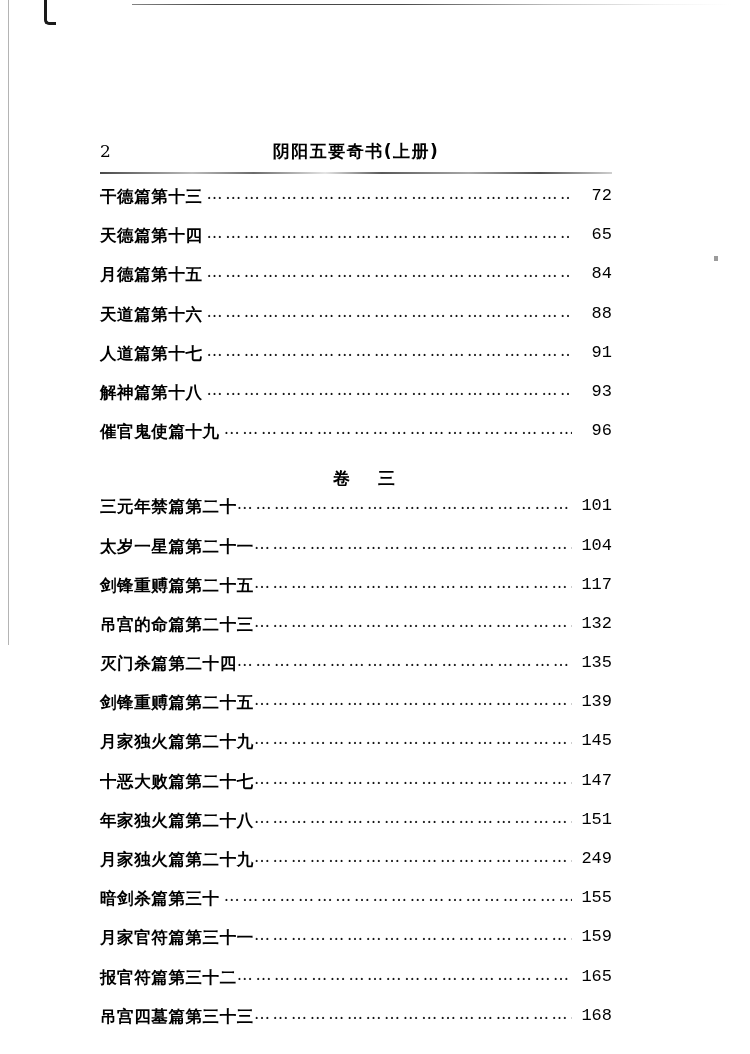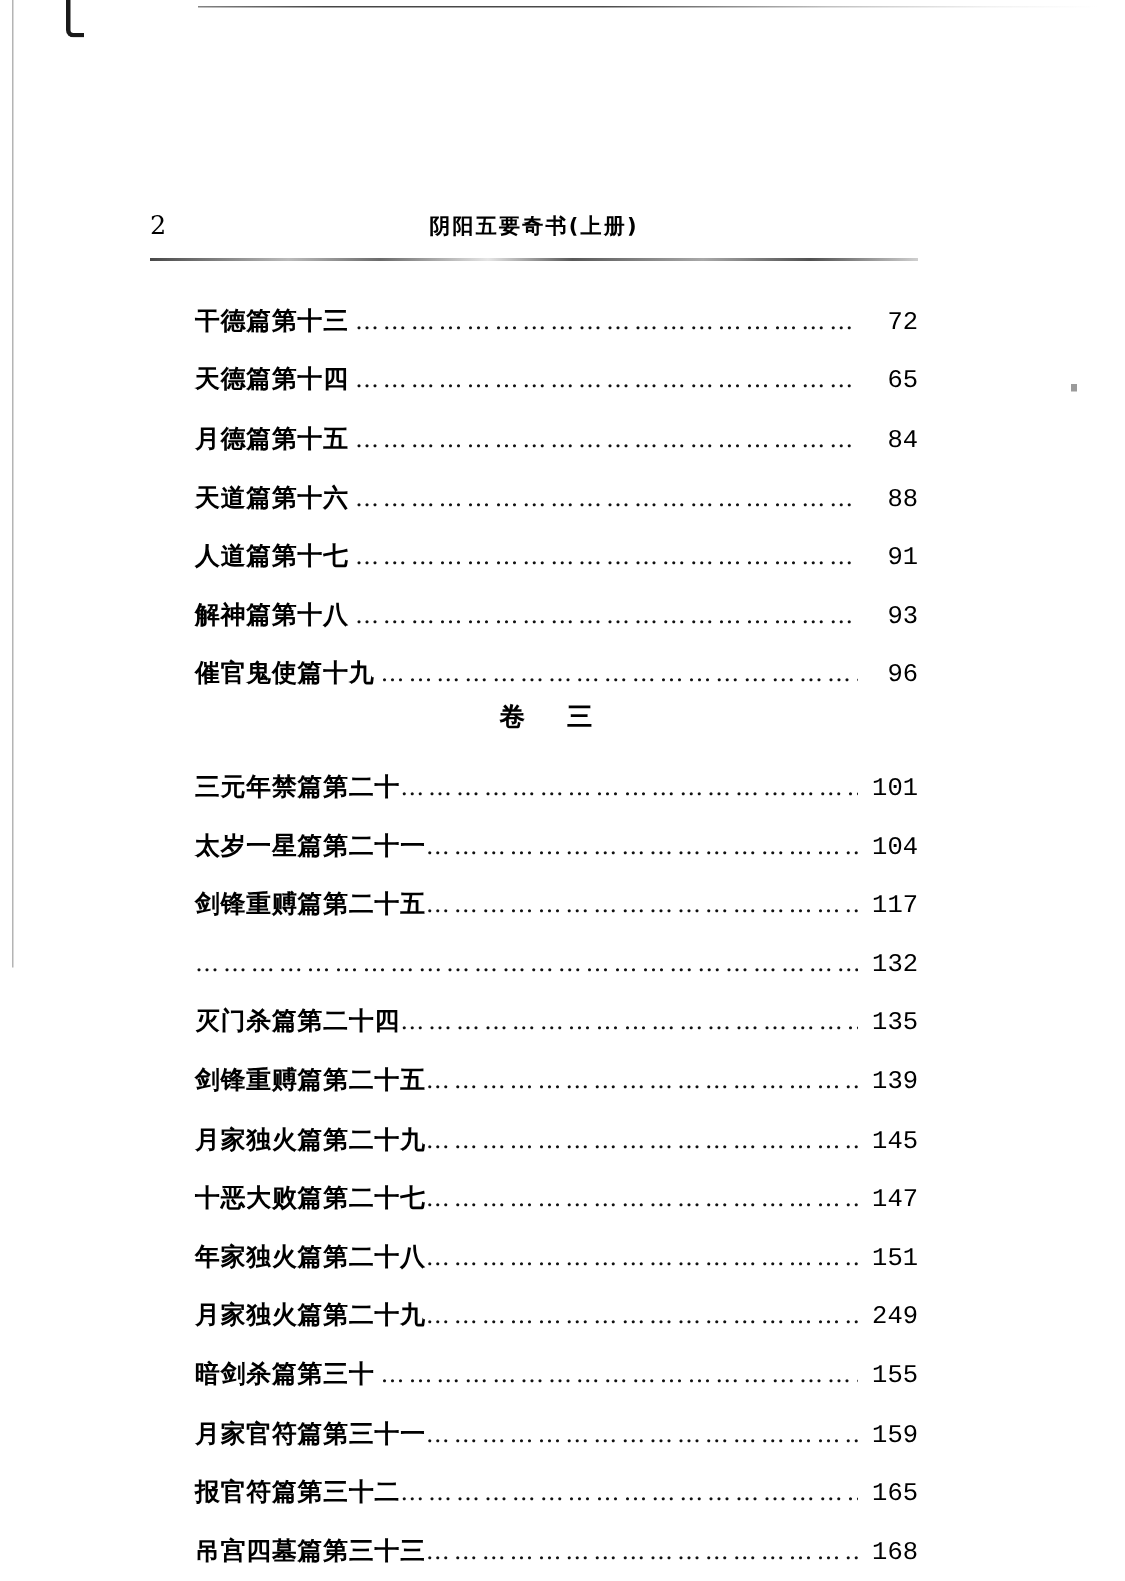--- a/index.html
+++ b/index.html
@@ -79,21 +79,21 @@
     font-size: 17px;
     font-family: "DejaVu Serif", "Liberation Serif", serif;
     line-height: 26px;
   }
   .head-title {
     position: absolute;
     left: 0;
     top: 0;
     width: 512px;
     text-align: center;
-    font-size: 14px;
+    font-size: 17px;
     font-family: "DejaVu Sans", "Liberation Sans", sans-serif;
     font-weight: bold;
     letter-spacing: 1.5px;
     line-height: 26px;
   }
   .head-rule {
     position: absolute;
     left: 100px;
     top: 172px;
     width: 512px;
@@ -124,24 +124,23 @@
     font-family: "DejaVu Sans", "Liberation Sans", sans-serif;
     font-weight: bold;
     font-size: 17px;
     padding-left: 18px;
   }
   .volume-head .vol-word { letter-spacing: 2px; }
   .volume-head .vol-gap  { display: inline-block; width: 26px; }
 
   .toc-row {
     display: flex;
-    align-items: flex-end;
+    align-items: flex-start;
     height: 39.2px;
     font-size: 16.5px;
-    margin-left: 30px;
   }
   .toc-title {
     white-space: nowrap;
     font-family: "DejaVu Sans", "Liberation Sans", sans-serif;
     font-weight: bold;
     letter-spacing: 0.6px;
     flex: 0 0 auto;
   }
   .toc-dots {
     flex: 1 1 auto;
@@ -224,20 +223,21 @@
         <span class="toc-title">太岁一星篇第二十一</span>
         <span class="toc-dots">…………………………………………………………………………………………………………</span>
         <span class="toc-page">104</span>
       </div>
       <div class="toc-row wide">
         <span class="toc-title">剑锋重赙篇第二十五</span>
         <span class="toc-dots">…………………………………………………………………………………………………………</span>
         <span class="toc-page">117</span>
       </div>
       <div class="toc-row wide">
+        <span class="toc-title">吊宫的命篇第二十三</span>
         <span class="toc-dots">…………………………………………………………………………………………………………</span>
         <span class="toc-page">132</span>
       </div>
       <div class="toc-row wide">
         <span class="toc-title">灭门杀篇第二十四</span>
         <span class="toc-dots">…………………………………………………………………………………………………………</span>
         <span class="toc-page">135</span>
       </div>
       <div class="toc-row wide">
         <span class="toc-title">剑锋重赙篇第二十五</span>

